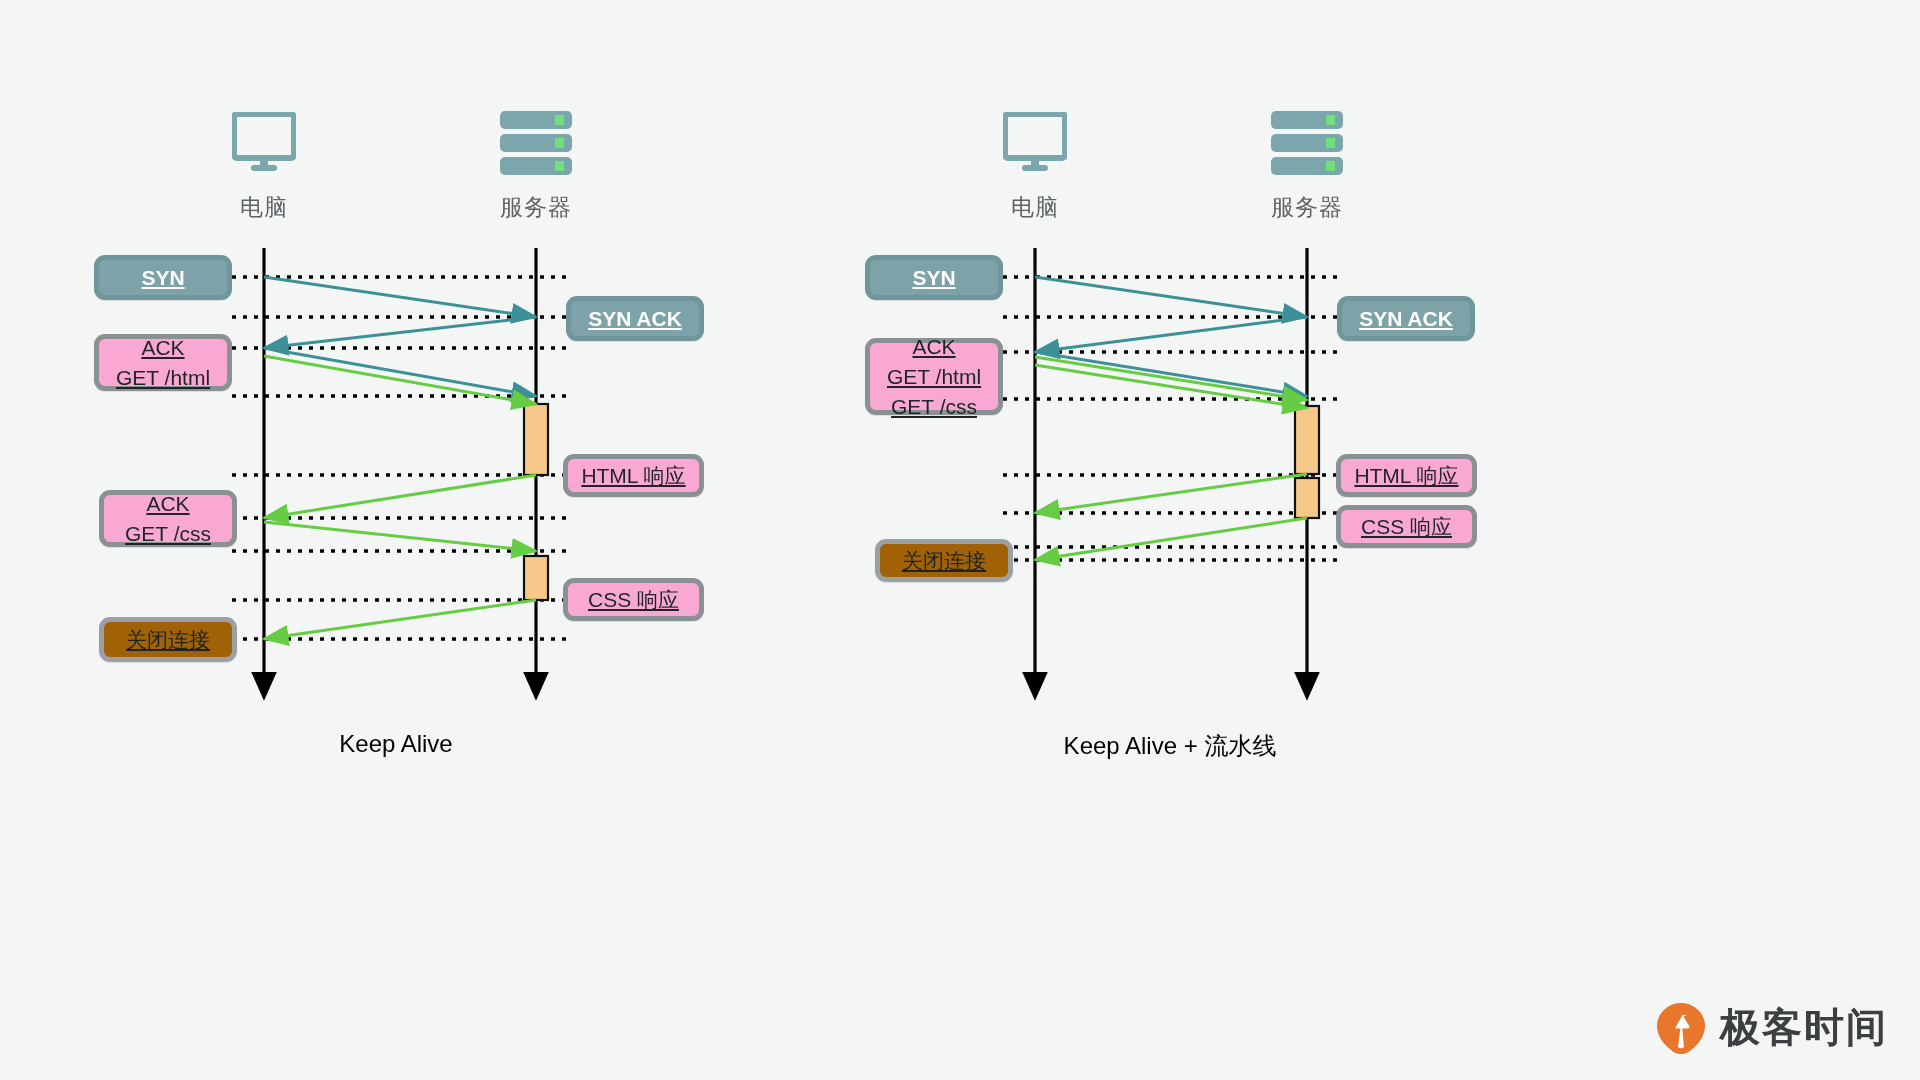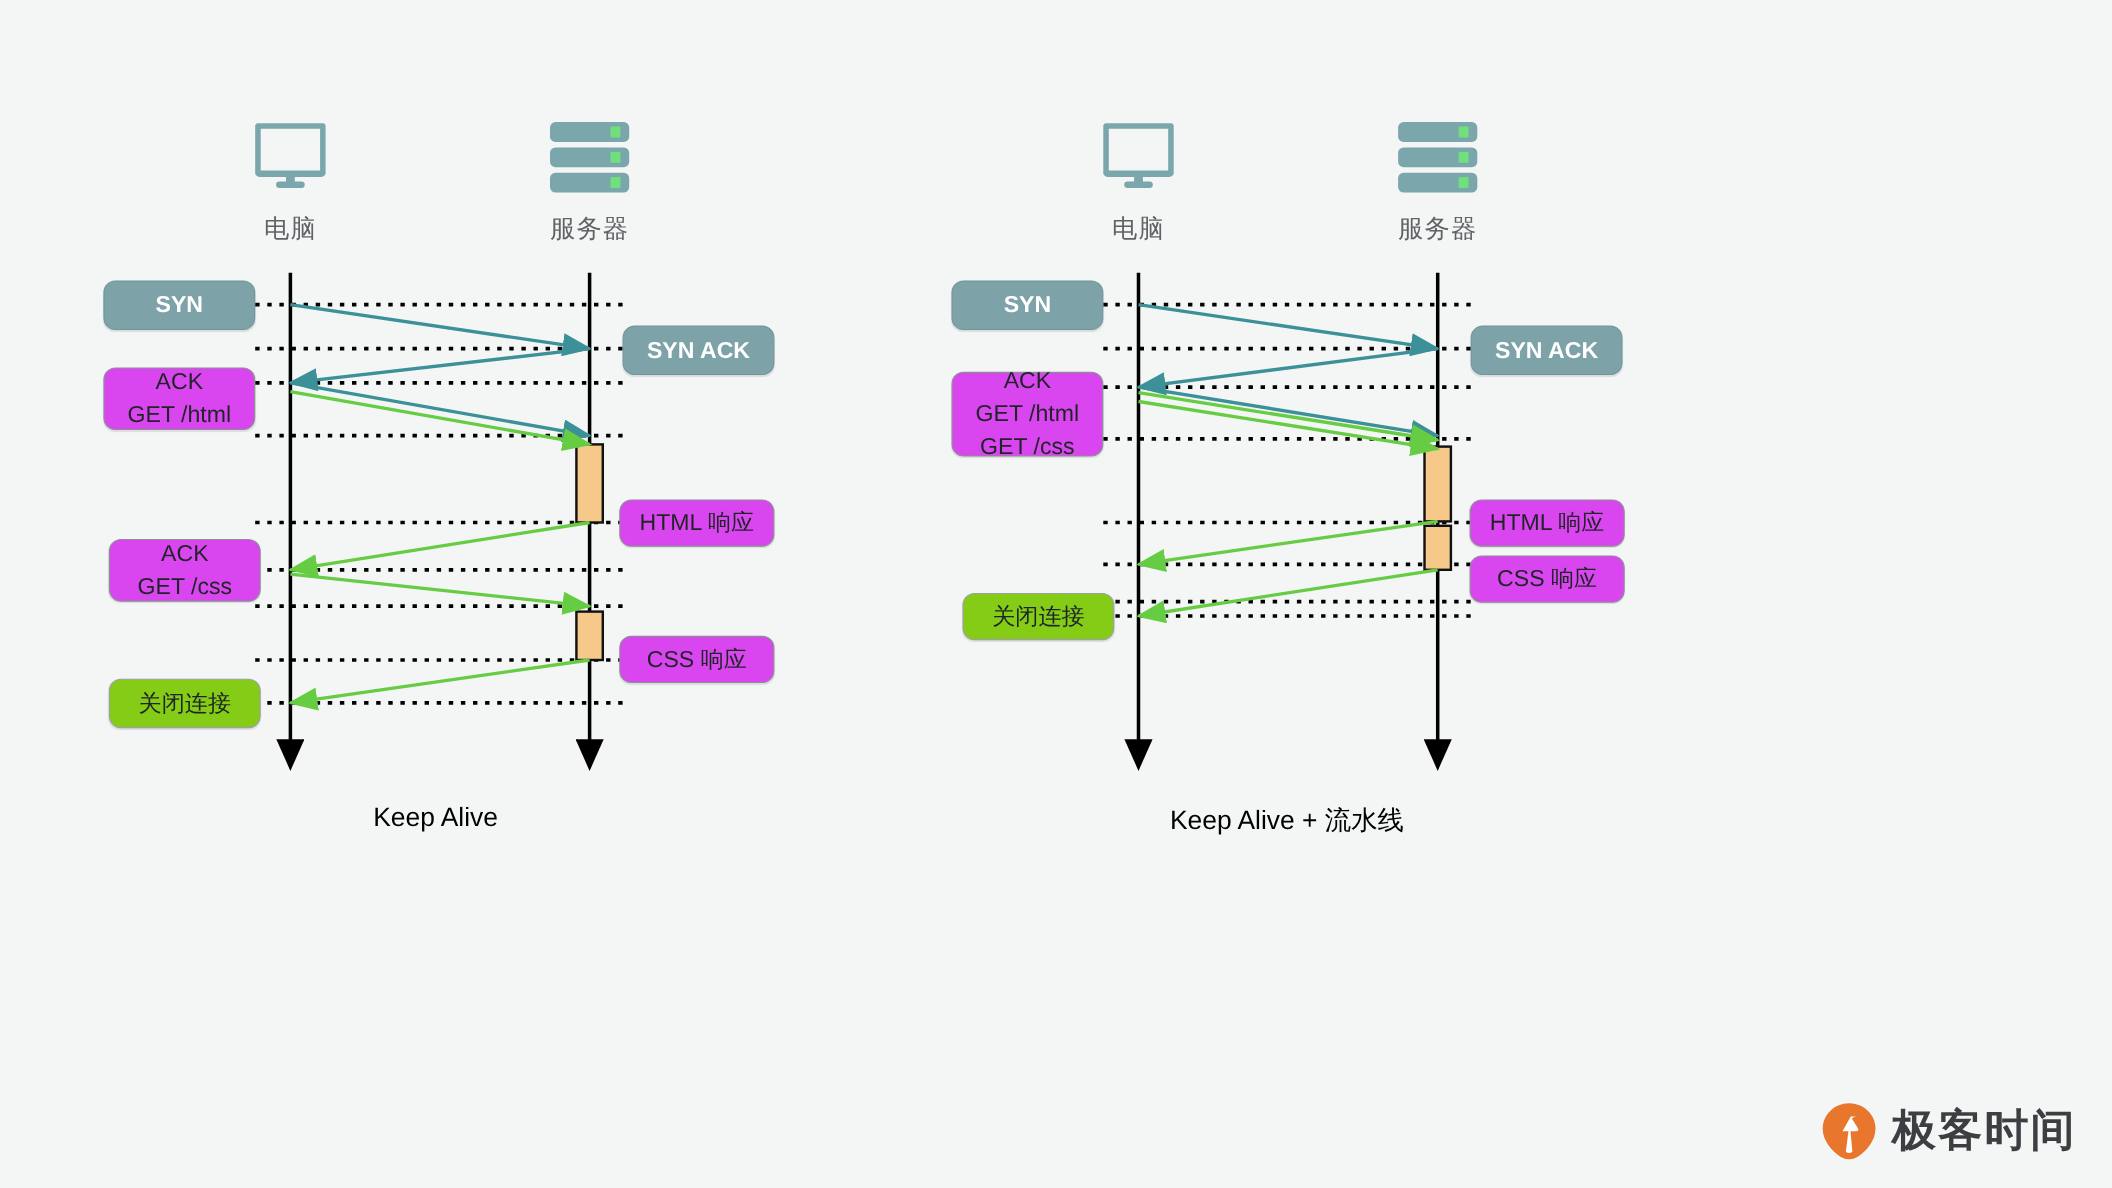--- a/index.html
+++ b/index.html
@@ -16,32 +16,33 @@
   .actor-label{
     position:absolute;transform:translateX(-50%);
     font-size:23px;color:#5e6366;letter-spacing:1px;white-space:nowrap;
   }
   .actor-icon{position:absolute;transform:translateX(-50%);}
 
   
   .note{
     position:absolute;
     border-radius:11px;
-    border:1px solid #7f1d1d;
+    border:5px solid #7f1d1d;
     box-sizing:border-box;
     display:flex;flex-direction:column;
     align-items:center;justify-content:center;
     font-size:21px;line-height:30px;
     text-align:center;white-space:nowrap;
     box-shadow:0 1px 1px rgba(0,0,0,.10);
+    text-decoration:underline;
   }
   .note span{display:block;}
   .note.syn{background:#7da3a8;border-color:#6f969b;color:#ffffff;font-weight:bold;}
-  .note.green{background:#d946ef;border-color:#8a9193;color:#1f2426;}
-  .note.tan{background:#84cc16;border-color:#9aa0a3;color:#1f2426;}
+  .note.green{background:#f9a8d4;border-color:#8a9193;color:#1f2426;}
+  .note.tan{background:#a16207;border-color:#9aa0a3;color:#1f2426;}
 
   
   .caption{
     position:absolute;transform:translateX(-50%);
     font-size:24px;color:#000000;white-space:nowrap;
   }
 
   
   #logo{position:absolute;display:flex;align-items:center;gap:13px;}
   #logo .mark{width:52px;height:52px;position:relative;}

